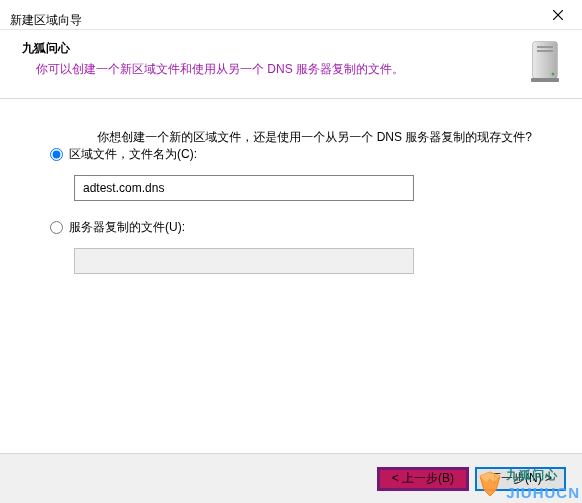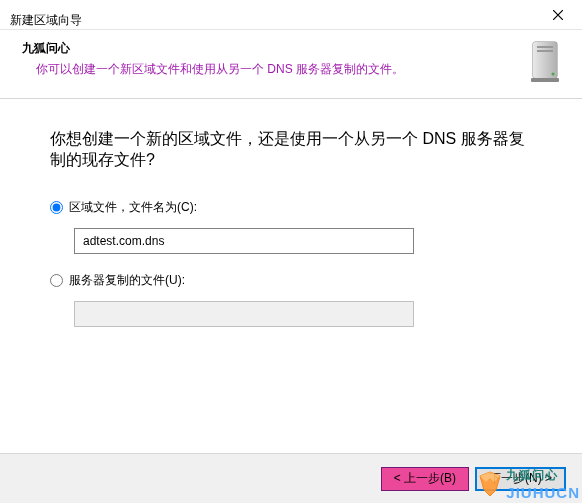--- a/index.html
+++ b/index.html
@@ -33,21 +33,21 @@
       border-bottom: 1px solid #d8d8d8;
       background: #ffffff;
     }
     .header-text { flex: 1; }
     .header-title { font-weight: bold; font-size: 12px; margin-bottom: 4px; }
     .header-desc { font-size: 12px; color: #a21caf; padding-left: 14px; }
     .header-icon { width: 42px; display:flex; align-items:center; justify-content:center; }
     .content {
       padding: 30px 50px 20px 50px;
     }
-    .prompt { margin-bottom: 28px; font-size: 16px; }
+    .prompt { font-size: 12px; text-align: right; }
     .radio-group { margin-bottom: 18px; }
     .radio-row {
       display: flex; align-items: center; gap: 6px;
       cursor: pointer;
     }
     .radio-row input[type="radio"] { width: 13px; height: 13px; cursor: pointer; }
     .radio-label { font-size: 12px; }
     .text-input {
       width: 340px;
       height: 26px;
@@ -78,22 +78,22 @@
       display: flex;
       align-items: center;
       justify-content: flex-end;
       padding-right: 16px;
       gap: 6px;
     }
     .btn {
       height: 24px;
       min-width: 86px;
       padding: 0 12px;
-      border: 1px solid #701a75;
-      background: #ec4899;
+      border: 3px solid #701a75;
+      background: #be185d;
       font-size: 12px;
       cursor: pointer;
       font-family: inherit;
     }
     .btn.primary {
       border: 2px solid #0078d7;
       background: #e1e1e1;
     }
     .watermark {
       position: absolute;

